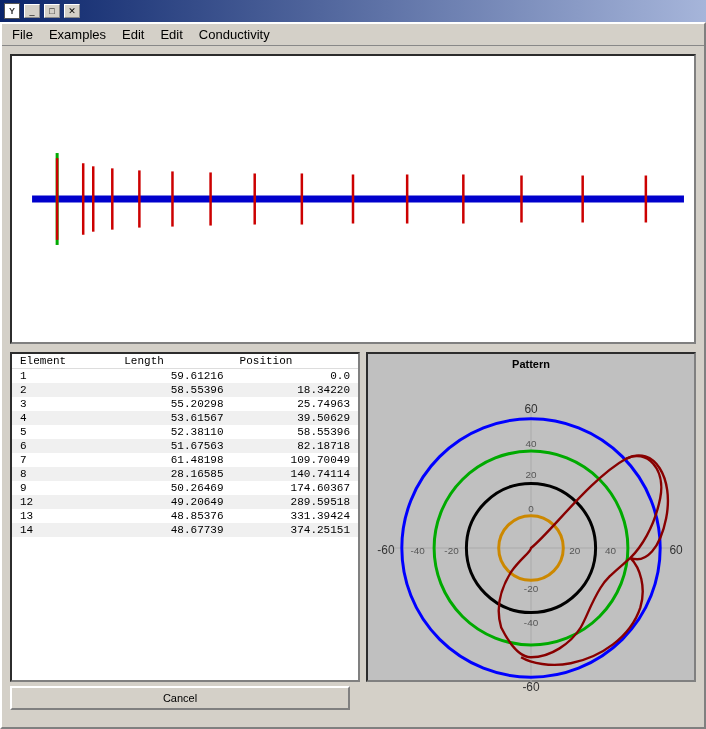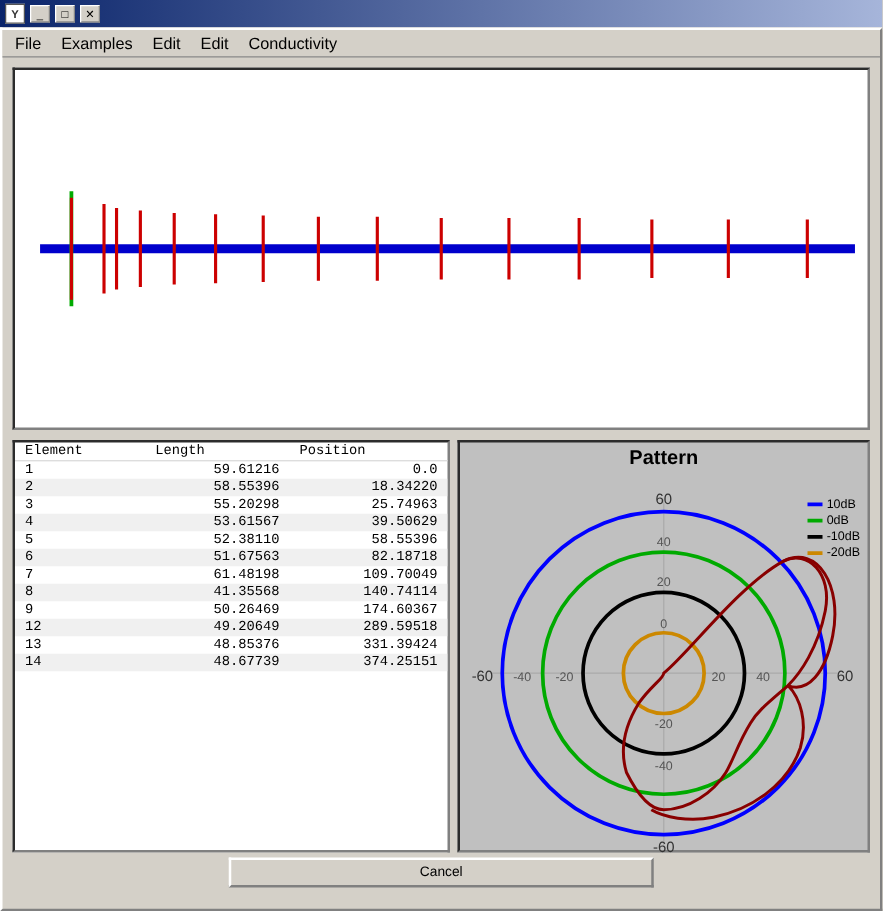--- a/index.html
+++ b/index.html
@@ -134,23 +134,23 @@
       background: #c0c0c0;
       border: 2px inset #808080;
       flex: 1;
       display: flex;
       flex-direction: column;
       align-items: center;
       padding: 4px;
       position: relative;
     }
     #pattern-title {
-      font-size: 16px;
+      font-size: 11px;
       font-weight: bold;
-      margin-bottom: 2px;
+      margin-bottom: 18px;
     }
 
     #pattern-canvas-wrap {
       position: relative;
       flex: 1;
       width: 100%;
     }
 
     
     #legend {
@@ -169,21 +169,20 @@
     }
     .legend-color {
       width: 12px;
       height: 3px;
     }
 
     
     #cancel-row {
       margin: 4px 8px 4px 8px;
       display: flex;
-      justify-content: center;
     }
     #cancel-btn {
       width: 340px;
       height: 24px;
       background: #d4d0c8;
       border: 2px solid #808080;
       border-top-color: #ffffff;
       border-left-color: #ffffff;
       font-size: 11px;
       cursor: pointer;
@@ -285,21 +284,21 @@
               <td>51.67563</td>
               <td>82.18718</td>
             </tr>
             <tr>
               <td>7</td>
               <td>61.48198</td>
               <td>109.70049</td>
             </tr>
             <tr>
               <td>8</td>
-              <td>41.35568</td>
+              <td>28.16585</td>
               <td>140.74114</td>
             </tr>
             <tr>
               <td>9</td>
               <td>50.26469</td>
               <td>174.60367</td>
             </tr>
             <tr>
               <td>12</td>
               <td>49.20649</td>
@@ -370,38 +369,20 @@
 
           <text x="-73" y="3" text-anchor="middle" font-size="6" fill="#333">-60</text>
           <text x="-57" y="3" text-anchor="middle" font-size="5" fill="#555">-40</text>
           <text x="-40" y="3" text-anchor="middle" font-size="5" fill="#555">-20</text>
           <text x="22" y="3" text-anchor="middle" font-size="5" fill="#555">20</text>
           <text x="40" y="3" text-anchor="middle" font-size="5" fill="#555">40</text>
           <text x="73" y="3" text-anchor="middle" font-size="6" fill="#333">60</text>
         </svg>
 
         
-        <div id="legend">
-          <div class="legend-item">
-            <div class="legend-color" style="background:#0000ff;"></div>
-            <span>10dB</span>
-          </div>
-          <div class="legend-item">
-            <div class="legend-color" style="background:#00aa00;"></div>
-            <span>0dB</span>
-          </div>
-          <div class="legend-item">
-            <div class="legend-color" style="background:#000000;"></div>
-            <span>-10dB</span>
-          </div>
-          <div class="legend-item">
-            <div class="legend-color" style="background:#cc8800;"></div>
-            <span>-20dB</span>
-          </div>
-        </div>
       </div>
     </div>
   </div>
 
   <div id="cancel-row">
     <button id="cancel-btn">Cancel</button>
   </div>
 
 </div>
 

